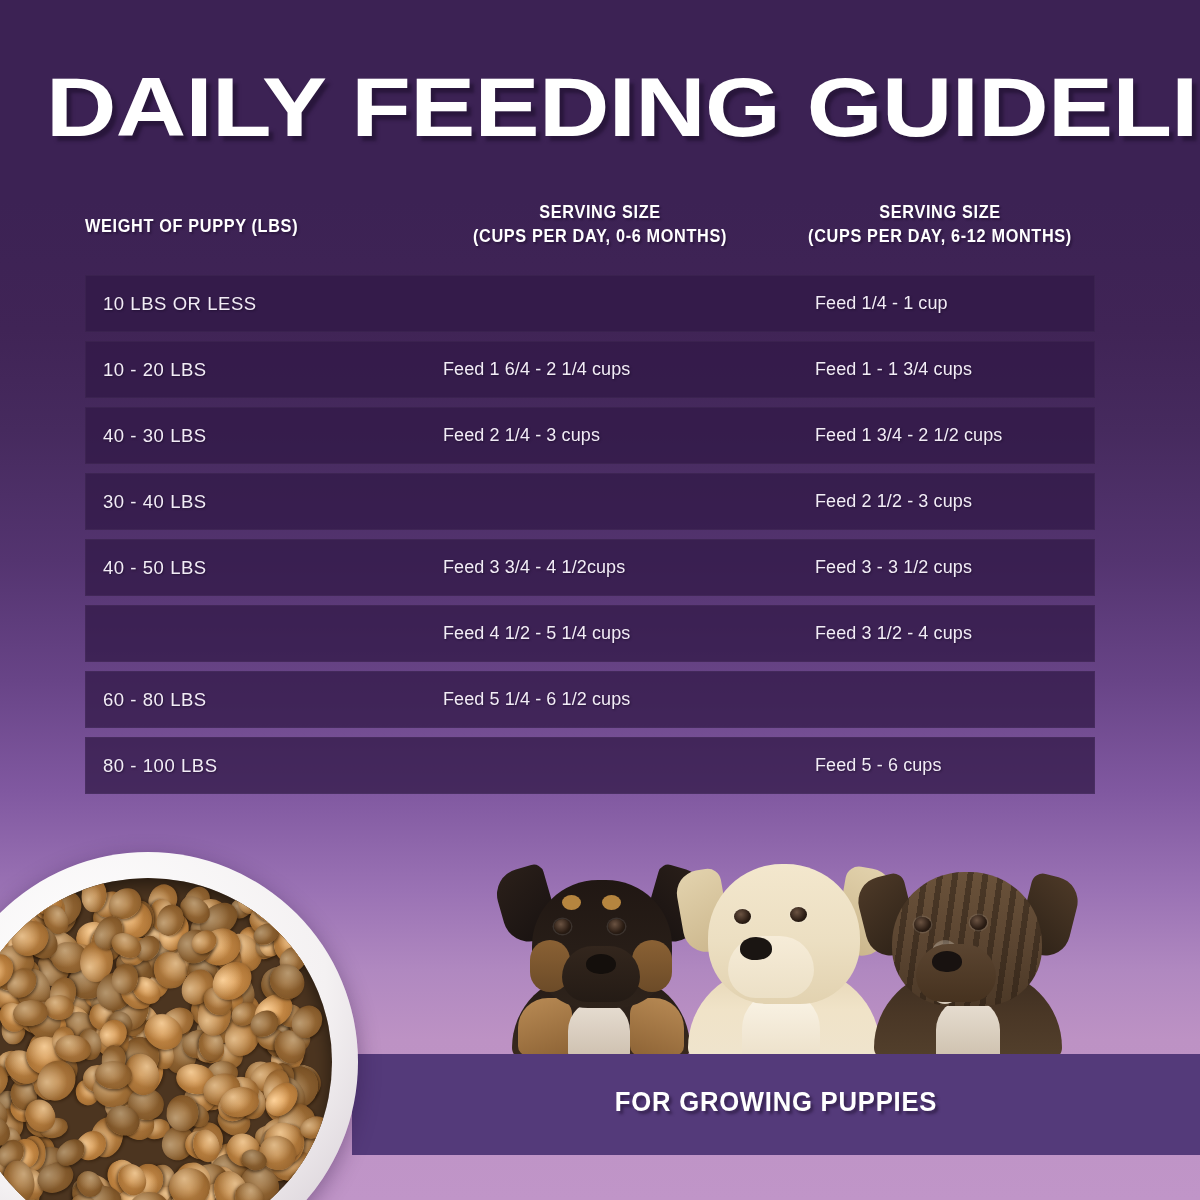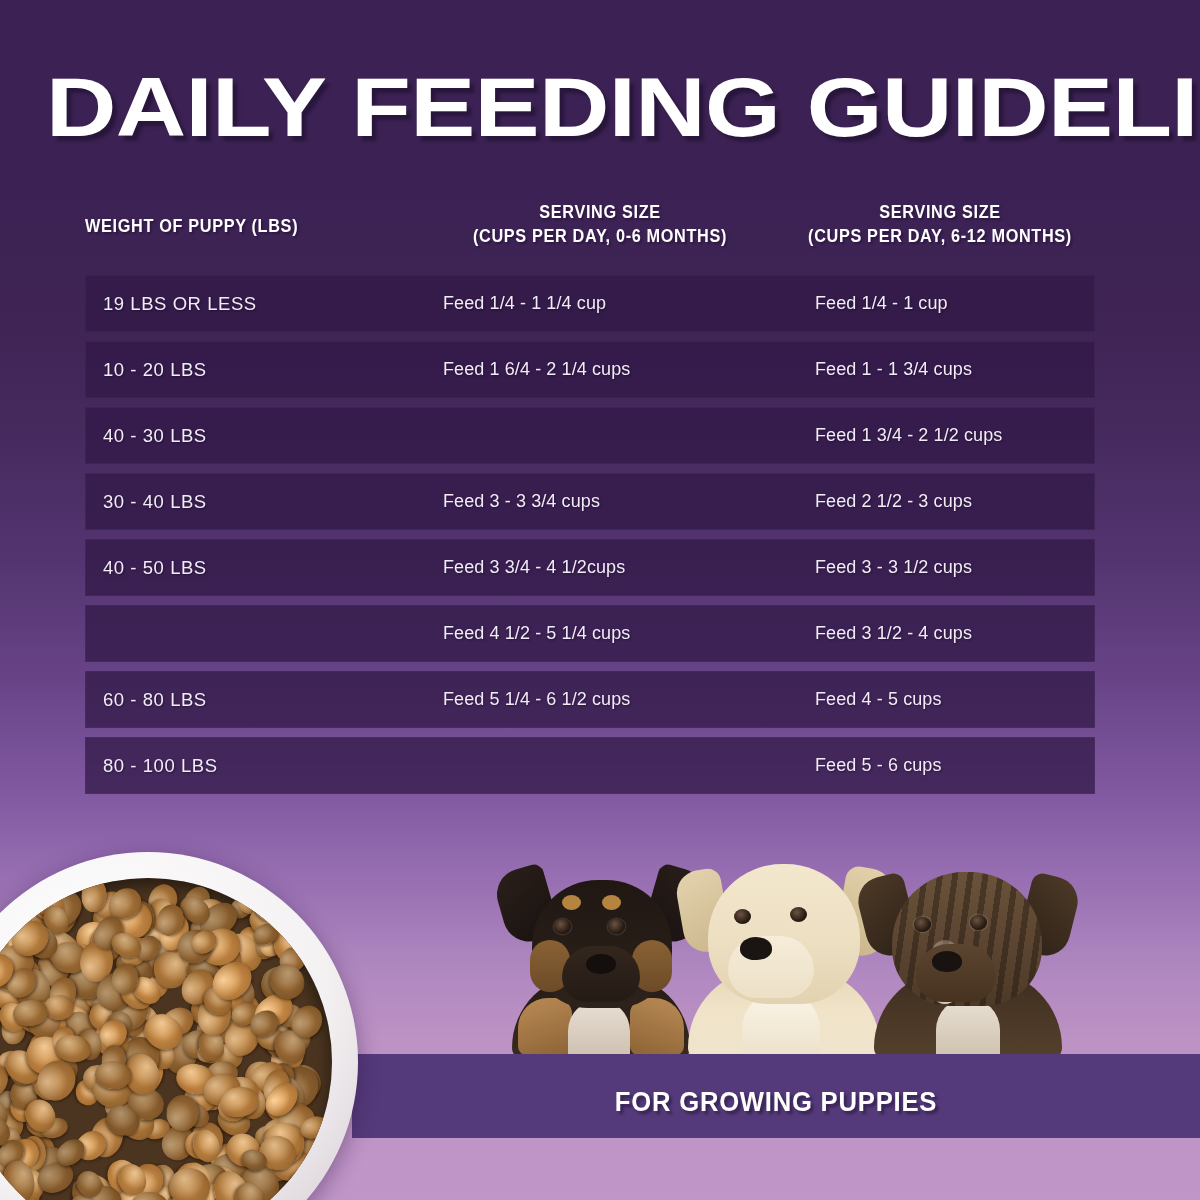--- a/index.html
+++ b/index.html
@@ -130,21 +130,21 @@
     font-weight: 400;
     letter-spacing: 0.1px;
   }
 
   
   .banner {
     position: absolute;
     left: 352px;
     top: 1054px;
     width: 848px;
-    height: 84px;
+    height: 101px;
     background: #543a7a;
   }
   .banner-text {
     position: absolute;
     left: 0;
     top: 0;
     width: 100%;
     height: 97px;
     display: flex;
     align-items: center;
@@ -379,57 +379,55 @@
     </div>
     <div class="hdr hdr-3">
       <div>SERVING SIZE</div>
       <div>(CUPS PER DAY, 6-12 MONTHS)</div>
     </div>
   </div>
 
   <div class="rows">
 
     <div class="row">
-      <div class="cell cell-weight">19 LBS OR LESS</div>
-      <div class="cell cell-serve1">Feed 1/4 - 1 1/4 cup</div>
+      <div class="cell cell-weight">10 LBS OR LESS</div>
       <div class="cell cell-serve2">Feed 1/4 - 1 cup</div>
     </div>
 
     <div class="row">
       <div class="cell cell-weight">10 - 20 LBS</div>
       <div class="cell cell-serve1">Feed 1 6/4 - 2 1/4 cups</div>
       <div class="cell cell-serve2">Feed 1 - 1 3/4 cups</div>
     </div>
 
     <div class="row">
       <div class="cell cell-weight">40 - 30 LBS</div>
+      <div class="cell cell-serve1">Feed 2 1/4 - 3 cups</div>
       <div class="cell cell-serve2">Feed 1 3/4 - 2 1/2 cups</div>
     </div>
 
     <div class="row">
       <div class="cell cell-weight">30 - 40 LBS</div>
-      <div class="cell cell-serve1">Feed 3 - 3 3/4 cups</div>
       <div class="cell cell-serve2">Feed 2 1/2 - 3 cups</div>
     </div>
 
     <div class="row">
       <div class="cell cell-weight">40 - 50 LBS</div>
       <div class="cell cell-serve1">Feed 3 3/4 - 4 1/2cups</div>
       <div class="cell cell-serve2">Feed 3 - 3 1/2 cups</div>
     </div>
 
     <div class="row">
       <div class="cell cell-serve1">Feed 4 1/2 - 5 1/4 cups</div>
       <div class="cell cell-serve2">Feed 3 1/2 - 4 cups</div>
     </div>
 
     <div class="row">
       <div class="cell cell-weight">60 - 80 LBS</div>
       <div class="cell cell-serve1">Feed 5 1/4 - 6 1/2 cups</div>
-      <div class="cell cell-serve2">Feed 4 - 5 cups</div>
     </div>
 
     <div class="row">
       <div class="cell cell-weight">80 - 100 LBS</div>
       <div class="cell cell-serve2">Feed 5 - 6 cups</div>
     </div>
 
   </div>
 
   <div class="pups">

